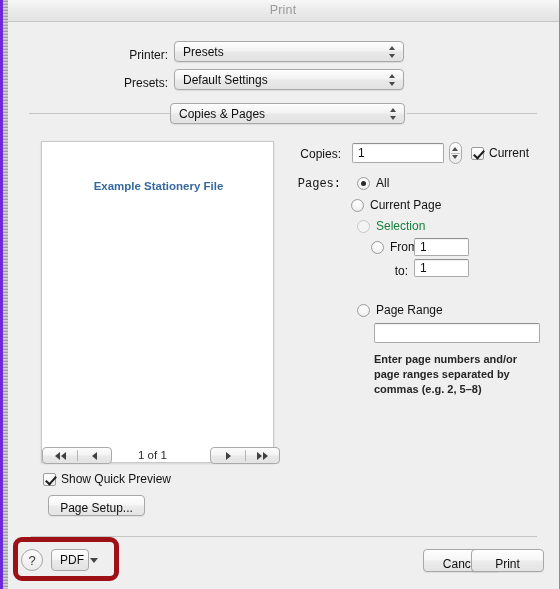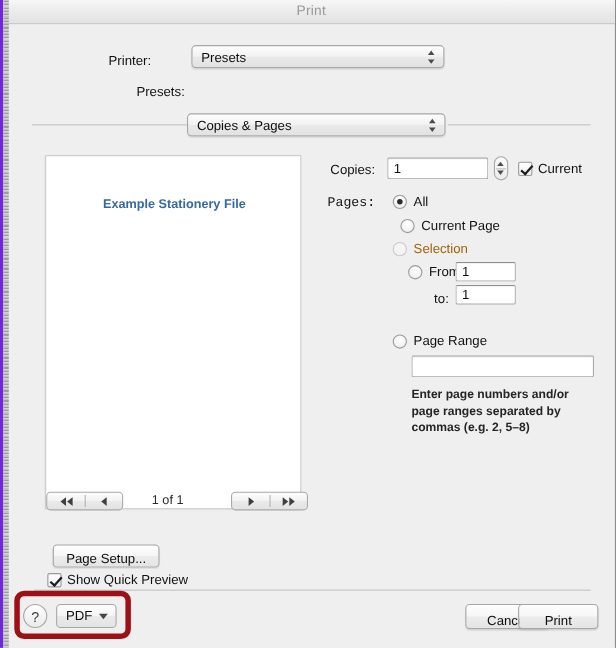--- a/index.html
+++ b/index.html
@@ -176,21 +176,21 @@
     width: 5px; height: 5px;
     margin: -2.5px 0 0 -2.5px;
     border-radius: 50%;
     background: #2a2a2a;
   }
   .radio.disabled {
     border-color: #c8c8c8;
     background: #f4f4f4;
   }
   .radio-row .rlabel { font-size: 12px; color: #121212; }
-  .radio-row.disabled .rlabel { color: #a16207; }
+  .radio-row.disabled .rlabel { color: #15803d; }
 
   .checkbox-row {
     position: absolute;
     display: flex;
     align-items: center;
     gap: 5px;
     white-space: nowrap;
     cursor: default;
   }
   .checkbox {
@@ -358,27 +358,31 @@
 <body>
 
 <div id="window">
 
   <div id="left-edge-strip"></div>
 
   <div id="titlebar">
     <div class="title">Print</div>
   </div>
 
-  <div class="label" style="left:65px; top:48px; width:100px;text-align:center;">Printer:</div>
+  <div class="label" style="left:65px; top:48px; width:100px;">Printer:</div>
   <div class="popup" style="left:171px; top:41px; width:230px; height:21px;">
     <span class="pv">Presets</span>
     <span class="chev"></span>
   </div>
 
   <div class="label" style="left:65px; top:76px; width:100px;">Presets:</div>
+  <div class="popup" style="left:171px; top:69px; width:230px; height:21px;">
+    <span class="pv">Default Settings</span>
+    <span class="chev"></span>
+  </div>
 
   <div class="hrule" style="left:26px; top:113px; width:141px;"></div>
   <div class="hrule" style="left:404px; top:113px; width:130px;"></div>
   <div class="popup" style="left:167px; top:103px; width:235px; height:21px;">
     <span class="pv">Copies &amp; Pages</span>
     <span class="chev"></span>
   </div>
 
   <div id="preview-page">
     <div id="preview-text">Example Stationery File</div>
@@ -399,21 +403,21 @@
   <div class="segmented" style="left:207px; top:447px; width:70px;">
     <div class="seg">
       <span class="tri right"></span>
     </div>
     <div class="seg">
       <span class="tri right"></span>
       <span class="tri right"></span>
     </div>
   </div>
 
-  <div class="checkbox-row" style="left:40px; top:472px;margin-top:48px;">
+  <div class="checkbox-row" style="left:40px; top:472px;">
     <span class="checkbox on"></span>
     <span class="clabel">Show Quick Preview</span>
   </div>
 
   <div class="pushbutton" style="left:45px; top:495px; width:97px; height:21px;">
     <span>Page Setup...</span>
   </div>
 
   <div class="label" style="left:238px; top:147px; width:100px;">Copies:</div>
   <div class="textfield" style="left:349px; top:143px; width:92px; height:20px;">
@@ -429,21 +433,21 @@
     <span class="clabel">Current</span>
   </div>
 
   <div class="label" style="left:238px; top:177px; width:100px;font-family:Liberation Mono, monospace;">Pages:</div>
 
   <div class="radio-row" style="left:354px; top:176px;">
     <span class="radio on"></span>
     <span class="rlabel">All</span>
   </div>
 
-  <div class="radio-row" style="left:361px; top:198px;">
+  <div class="radio-row" style="left:348px; top:198px;">
     <span class="radio"></span>
     <span class="rlabel">Current Page</span>
   </div>
 
   <div class="radio-row disabled" style="left:354px; top:219px;">
     <span class="radio disabled"></span>
     <span class="rlabel">Selection</span>
   </div>
 
   <div class="radio-row" style="left:368px; top:240px;">
@@ -469,21 +473,21 @@
   <div id="helper-text" style="left:371px; top:352px; width:175px;">Enter page numbers and/or
 page ranges separated by
 commas (e.g. 2, 5–8)</div>
 
   <div class="hrule" style="left:28px; top:536px; width:506px;"></div>
 
   <div id="help-button" style="left:18px; top:549px;">
     <span>?</span>
   </div>
 
-  <div id="pdf-button" style="left:48px; top:549px; width:55px; height:22px;">
+  <div id="pdf-button" style="left:48px; top:549px; width:38px; height:22px;">
     <span class="pdf-label">PDF</span>
     <span class="pdf-tri"></span>
   </div>
 
   <div class="pushbutton" style="left:420px; top:549px; width:77px; height:23px;">
     <span>Cancel</span>
   </div>
 
   <div class="pushbutton" style="left:468px; top:549px; width:73px; height:23px;">
     <span>Print</span>

